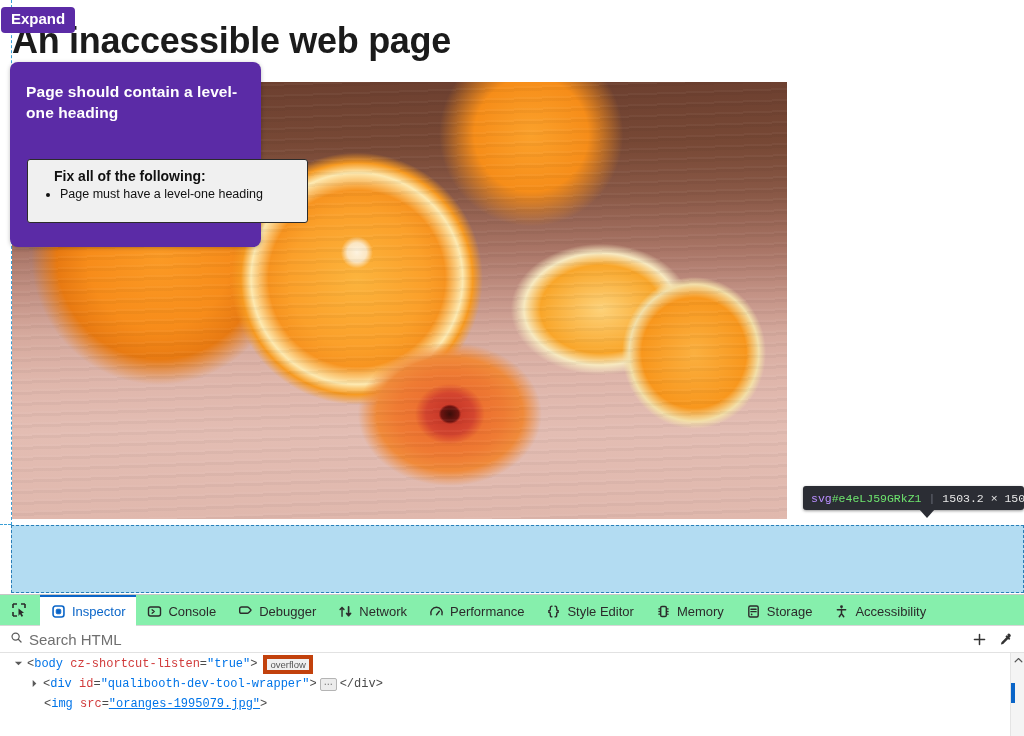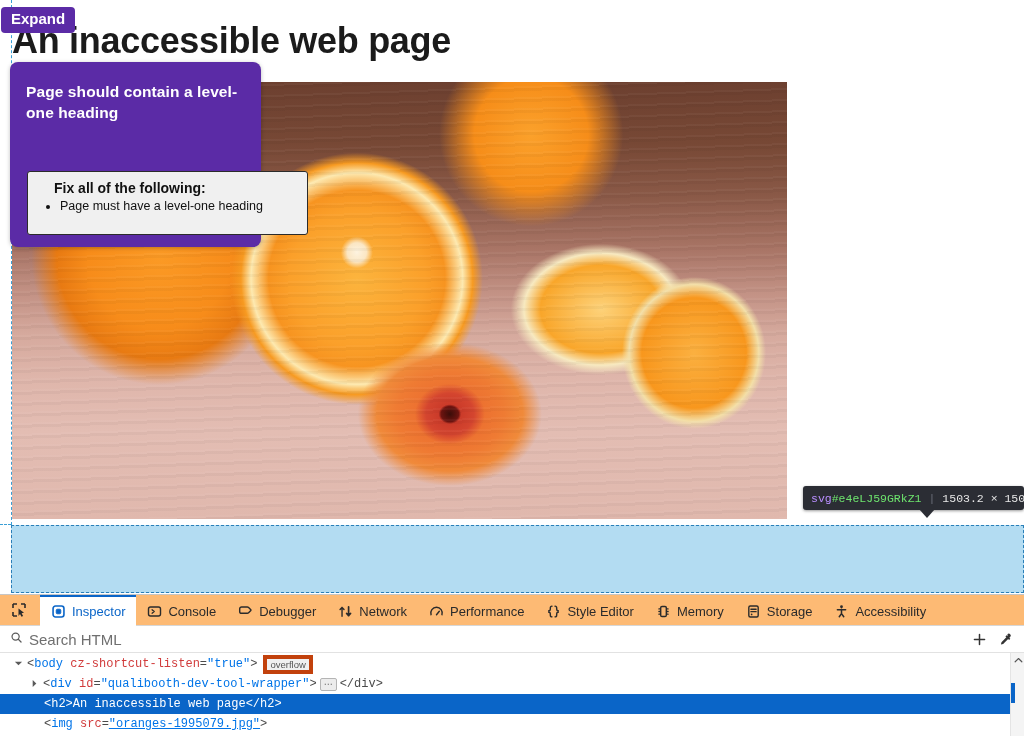--- a/index.html
+++ b/index.html
@@ -115,21 +115,20 @@
     letter-spacing: 0.1px;
   }
   #a11y-fixbox {
     position: absolute;
     left: 17px; top: 97px;
     width: 281px; height: 64px;
     background: #f0f0f0;
     border: 1px solid #2b2b2b;
     border-radius: 3px;
     padding: 8px 10px 6px 12px;
-    margin-top: 12px;
   }
   #a11y-fixbox .fix-title {
     font-size: 14px;
     font-weight: bold;
     color: #111;
     margin: 0 0 2px 14px;
   }
   #a11y-fixbox ul {
     margin: 0; padding: 0 0 0 20px;
     list-style: disc;
@@ -195,21 +194,21 @@
     background: #ffffff;
     border-top: 1px solid #c6c6c6;
     font-family: "Liberation Sans", sans-serif;
   }
 
   #dt-toolbar {
     display: flex;
     align-items: center;
     height: 31px;
     border-bottom: 1px solid #d7d7d7;
-    background: #fdba74;
+    background: #86efac;
     padding-left: 4px;
   }
   .dt-pickbtn {
     width: 30px; height: 27px;
     display: flex; align-items: center; justify-content: center;
     cursor: pointer;
     border-radius: 3px;
     margin-right: 6px;
   }
   .dt-tabs { display: flex; align-items: stretch; height: 31px; flex: 1; }
@@ -520,23 +519,20 @@
         <span class="tag">div</span>
         <span class="punct">&nbsp;</span>
         <span class="attr">id</span>
         <span class="punct">=</span>
         <span class="val">"qualibooth-dev-tool-wrapper"</span>
         <span class="punct">&gt;</span>
         <span class="badge-dots">⋯</span>
         <span class="punct">&lt;/div&gt;</span>
     </div>
 
-    <div class="node-row ind3 selected">
-      <span class="punct">&lt;h2&gt;An inaccessible web page&lt;/h2&gt;</span>
-    </div>
 
     <div class="node-row ind3">
       <span class="punct">&lt;</span>
         <span class="tag">img</span>
         <span class="punct">&nbsp;</span>
         <span class="attr">src</span>
         <span class="punct">=</span>
         <span class="val"><u>"oranges-1995079.jpg"</u></span>
         <span class="punct">&gt;</span>
     </div>

